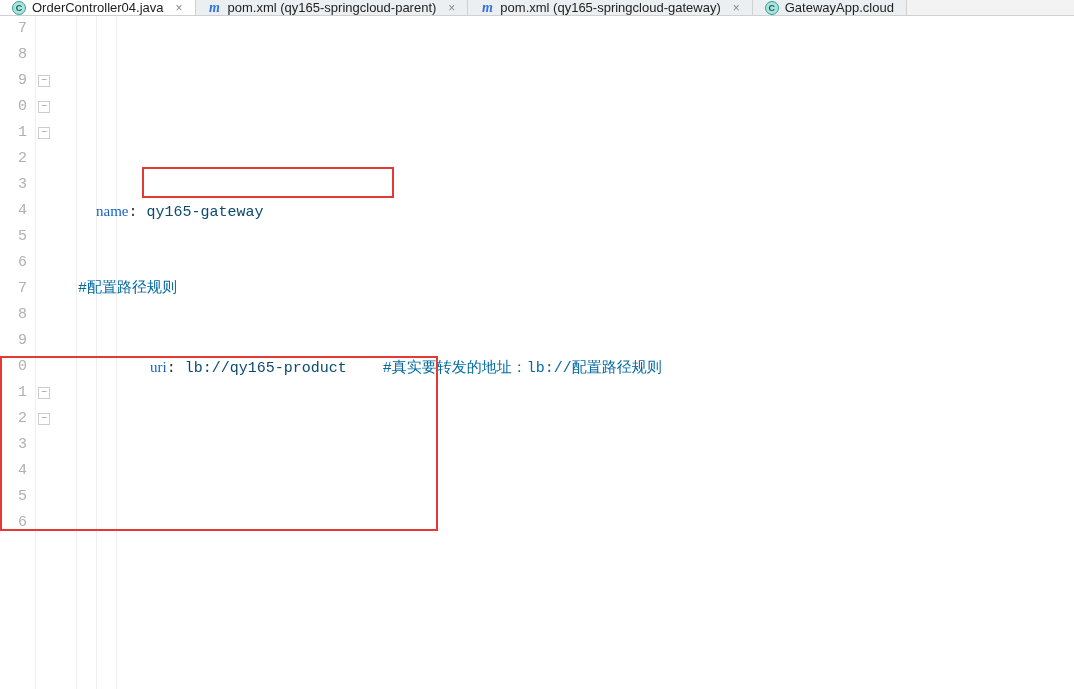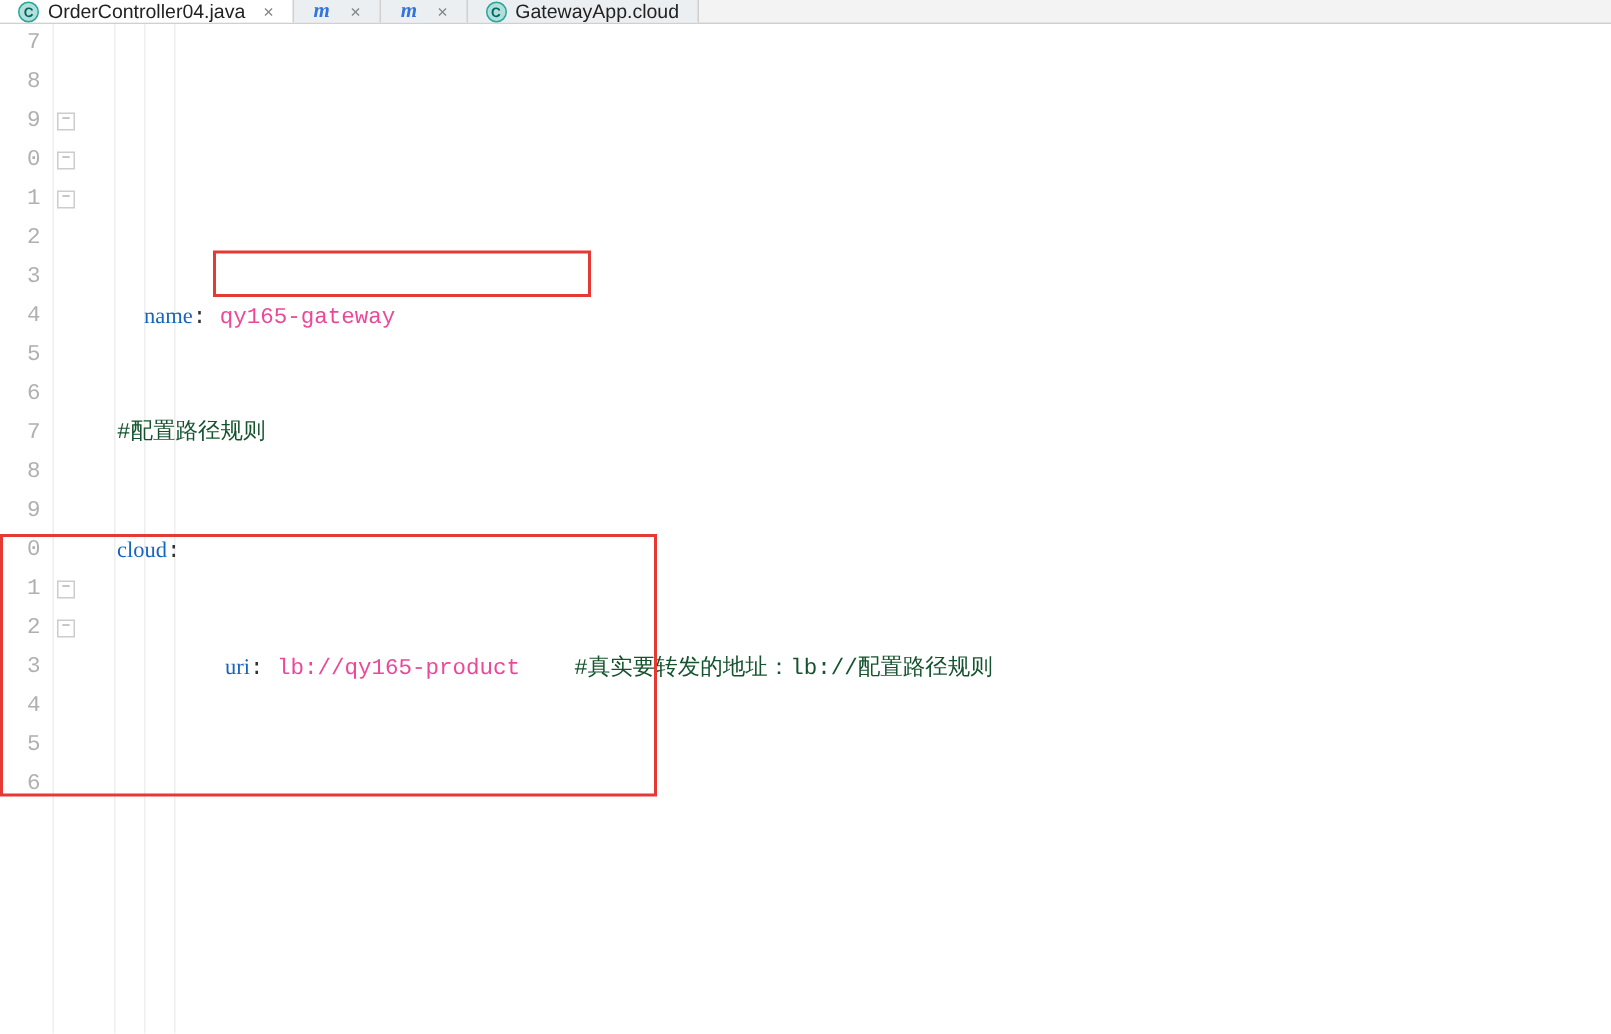--- a/index.html
+++ b/index.html
@@ -73,23 +73,23 @@
     white-space: pre;
     padding-left: 4px;
   }
   .line { height: 26px; position: relative; }
   .indent-guide {
     border-left: 1px solid #eee;
     position: absolute;
     top:0; bottom:0;
   }
   .k-key { color: #1565c0; font-family: Liberation Serif, serif; }
-  .k-val { color: #ec4899; }
+  .k-val { color: #0c4a6e; }
   .k-txt { color: #333; }
-  .k-com { color: #14532d; font-weight: 500; }
+  .k-com { color: #0369a1; font-weight: 500; }
   .annot1 {
     position: absolute;
     border: 2px solid #e53935;
   }
   .maven-icon { color:#3273dc; font-style:italic; font-weight:bold; font-family:"Times New Roman",serif; font-size:14px;}
   .c-icon {
     width:14px;height:14px;border-radius:50%;
     background:#b2dfdb; border:1px solid #26a69a;
     display:inline-flex;align-items:center;justify-content:center;
     font-size:9px;color:#00695c;font-weight:bold;
@@ -99,24 +99,26 @@
 <body>
 
 <div class="tabs">
   <div class="tab active">
     <span class="icon c-icon">C</span>
     <span>OrderController04.java</span>
     <span class="close">×</span>
   </div>
   <div class="tab">
     <span class="icon maven-icon">m</span>
+    <span>pom.xml (qy165-springcloud-parent)</span>
     <span class="close">×</span>
   </div>
   <div class="tab">
     <span class="icon maven-icon">m</span>
+    <span>pom.xml (qy165-springcloud-gateway)</span>
     <span class="close">×</span>
   </div>
   <div class="tab">
     <span class="icon c-icon">C</span>
     <span>GatewayApp.cloud</span>
   </div>
 </div>
 
 <div class="editor">
   <div class="gutter">
@@ -149,21 +151,20 @@
     <span class="mark" style="top:397px">−</span>
   </div>
   <div class="code">
     
     <span class="indent-guide" style="left:20px"></span>
     <span class="indent-guide" style="left:40px"></span>
     <span class="indent-guide" style="left:60px"></span>
 
     <div class="line">    <span class="k-key">name</span><span class="k-txt">: </span><span class="k-val">qy165-gateway</span></div>
     <div class="line">  <span class="k-com">#配置路径规则</span></div>
-    <div class="line">  <span class="k-key">cloud</span><span class="k-txt">:</span></div>
     <div class="line">          <span class="k-key">uri</span><span class="k-txt">: </span><span class="k-val">lb://qy165-product</span><span>    </span><span class="k-com">#真实要转发的地址：lb://配置路径规则</span></div>
     
     
     
     
     
     
     
     
     

